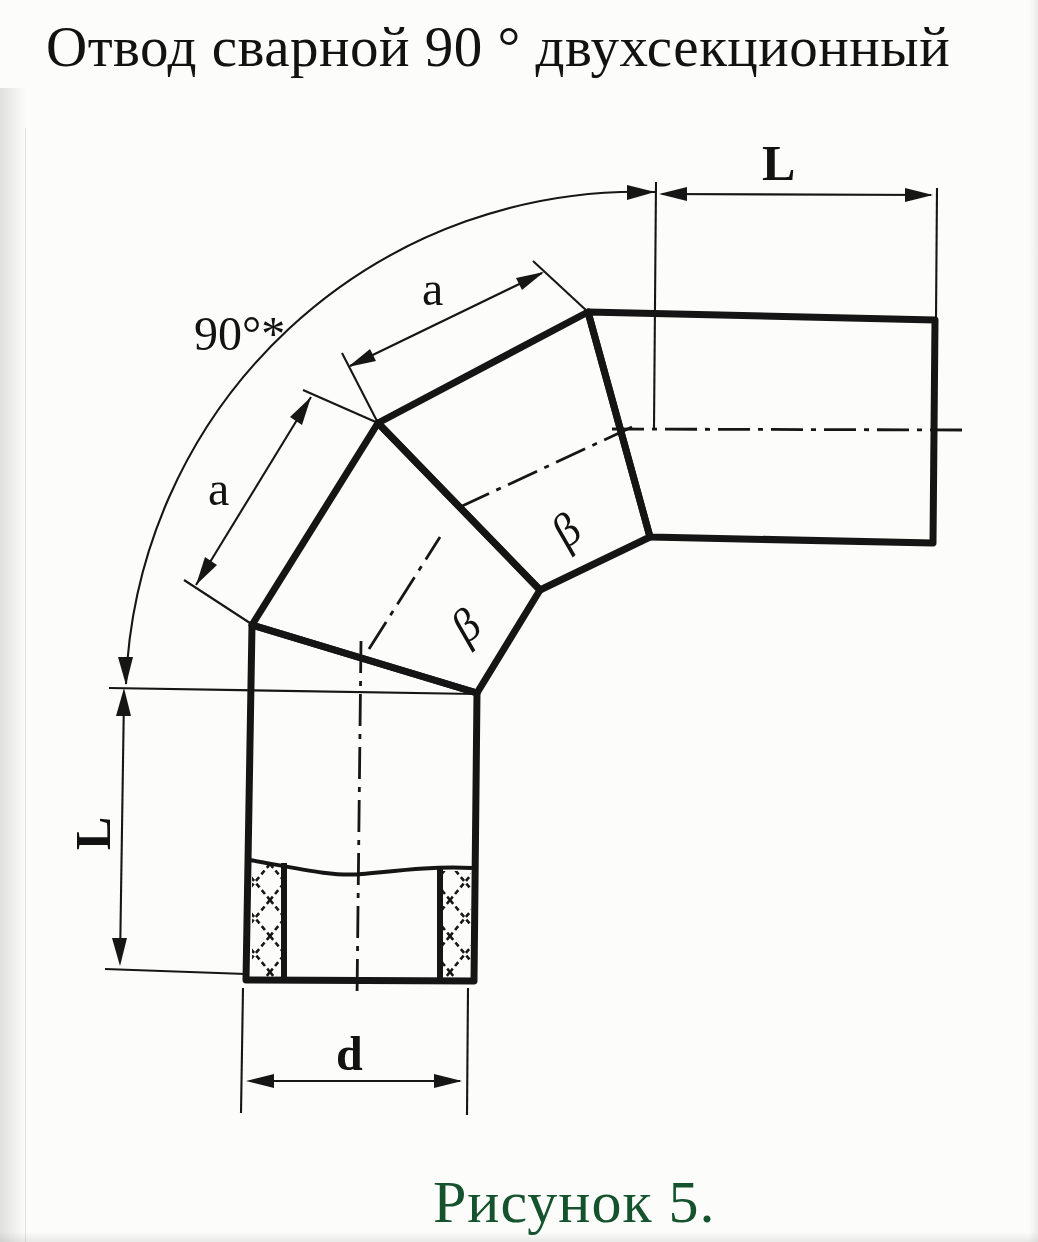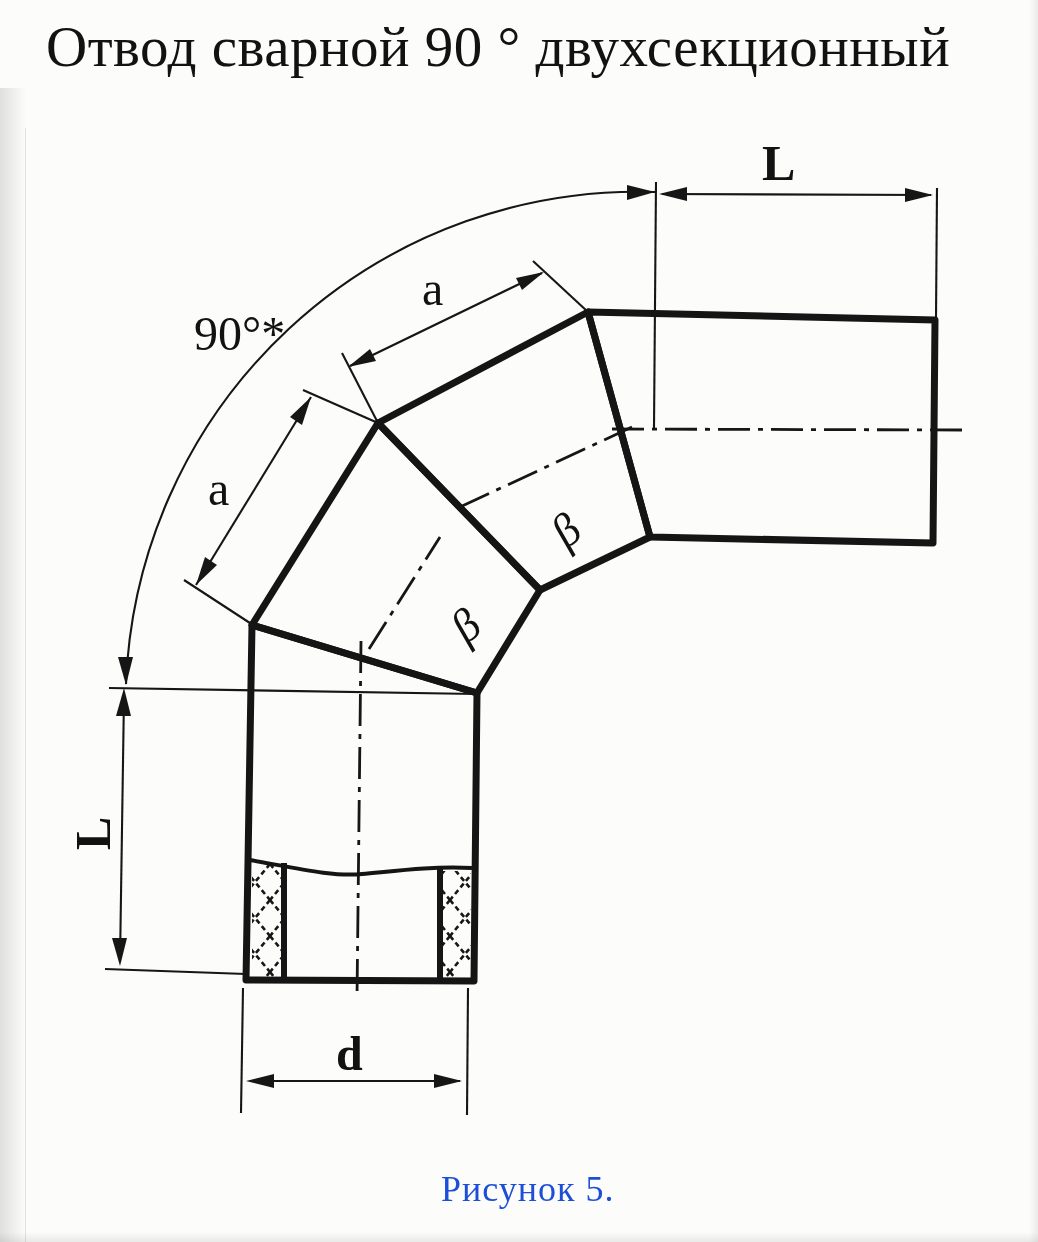--- a/index.html
+++ b/index.html
@@ -31,23 +31,22 @@
     background:linear-gradient(to left, rgba(90,90,90,0.10), rgba(90,90,90,0));
     pointer-events:none;
   }
   #title{
     position:absolute;left:46px;top:16px;
     font-size:57px;line-height:1.1;letter-spacing:0.5px;
     white-space:nowrap;color:#121212;
   }
   #caption{
     position:absolute;left:433px;top:1168px;
-    font-size:36px;letter-spacing:1px;color:#1d4ed8;
+    font-size:60px;letter-spacing:1px;color:#14532d;
     white-space:nowrap;
-    margin-left:8px;
   }
   #drawing{position:absolute;left:0;top:0;}
   .dim-label{font-family:"Liberation Serif","DejaVu Serif",serif;}
 </style>
 </head>
 <body>
 
 <div id="page">
 
   <div id="title">Отвод сварной 90 ° двухсекционный</div>

